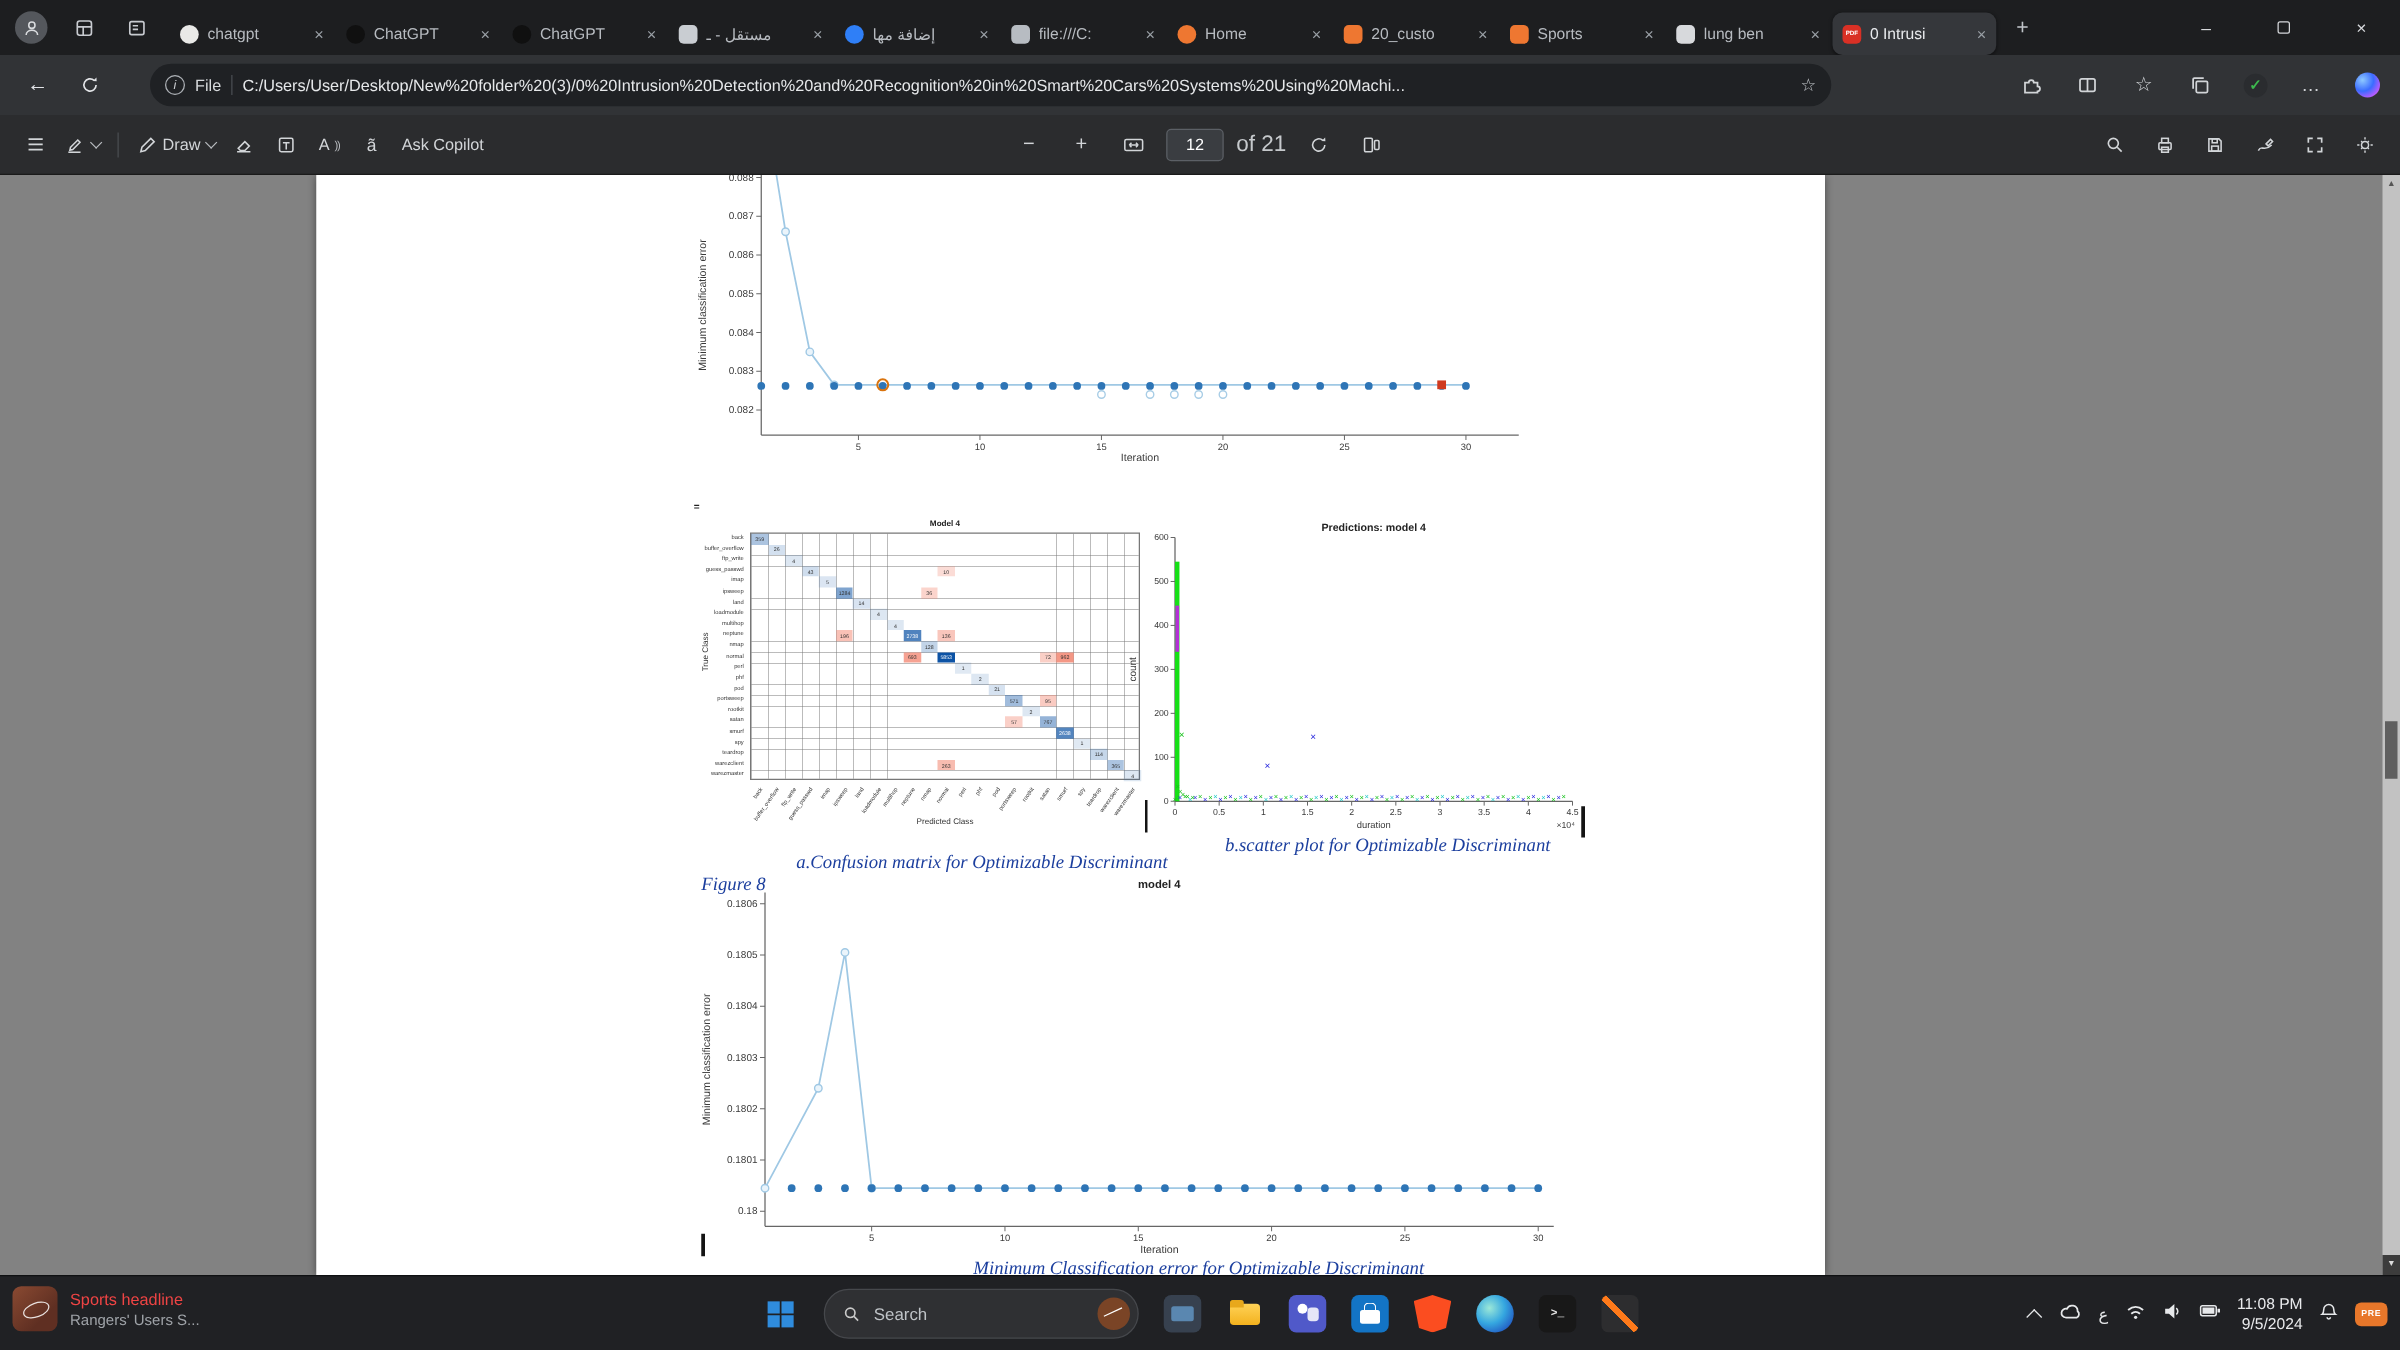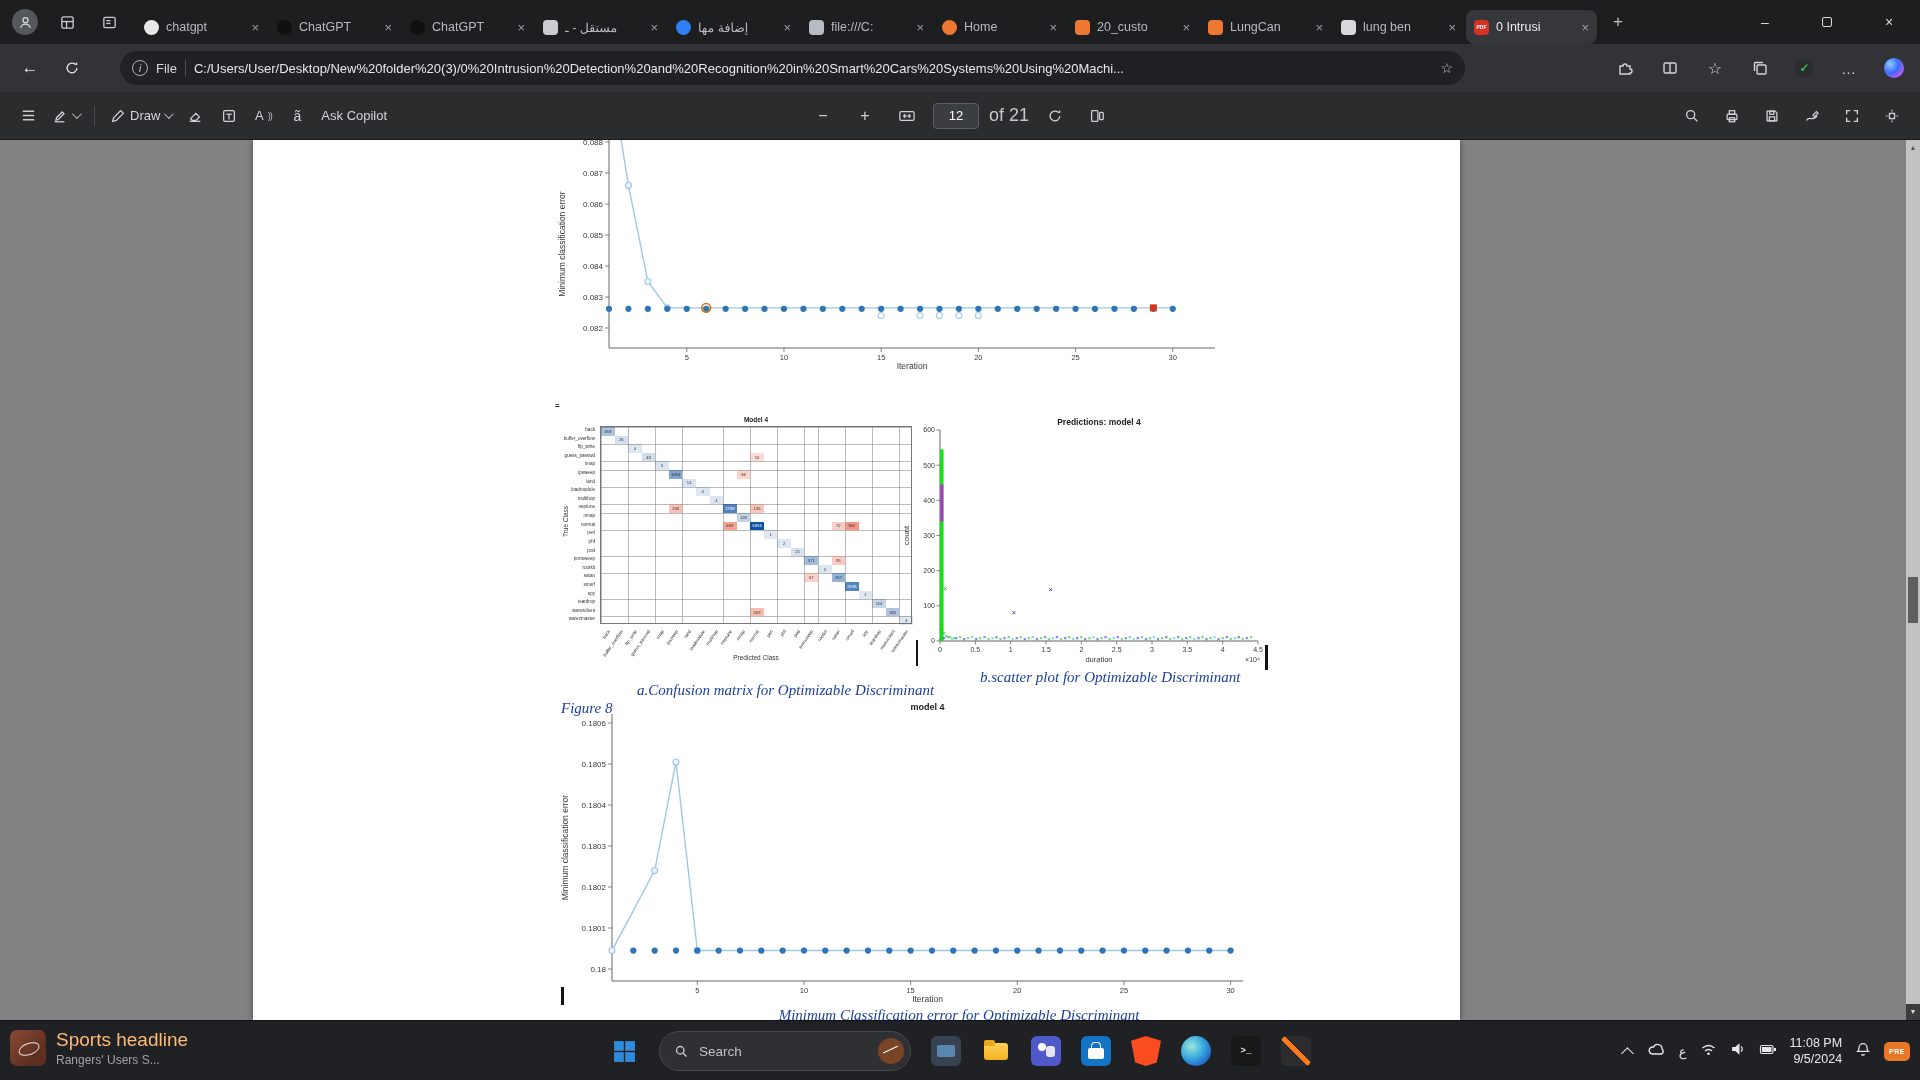--- a/index.html
+++ b/index.html
@@ -106,21 +106,21 @@
   #sb-down { position:absolute; bottom:0; width:14px; height:16px; background:#3c3c3c; color:#ddd;
              text-align:center; font-size:7px; line-height:16px; }
 
   
   #taskbar { height:61px; background:#202124; position:relative; border-top:1px solid #0f1012; }
   #widget { position:absolute; left:10px; top:8px; display:flex; gap:10px; align-items:center; }
   #widget-icon { width:36px; height:36px; border-radius:7px;
                  background:linear-gradient(135deg,#8a4a32,#5f2f22 70%); position:relative; }
   #widget-icon:after { content:""; position:absolute; left:8px; top:13px; width:20px; height:10px;
                        border:1.5px solid rgba(255,255,255,.85); border-radius:50%; transform:rotate(-20deg); }
-  #widget-title { font-size:19px; color:#fdba74; }
+  #widget-title { font-size:13px; color:#ef4444; }
   #widget-sub { font-size:12px; color:#9fa3a8; margin-top:2px; }
   #tb-center-apps { position:absolute; left:50%; top:50%; transform:translate(-50%,-50%);
                     display:flex; align-items:center; gap:20px; }
   .app { width:30px; height:30px; border-radius:6px; display:flex; align-items:center; justify-content:center; }
   #search-pill { width:252px; height:40px; border-radius:20px; background:#2f3033; border:1px solid #46484c;
                  display:flex; align-items:center; padding:0 6px 0 14px; gap:10px; }
   #search-label { font-size:13.5px; color:#bfc3c7; }
   #football { margin-left:auto; width:26px; height:26px; border-radius:50%; background:#7a4426; position:relative; }
   #football:after { content:""; position:absolute; left:5px; top:11px; width:16px; height:3px;
                     border-top:1.6px solid #fff; transform:rotate(-25deg); }
@@ -217,21 +217,21 @@
         <span class="tab-title">Home</span>
         <span class="tab-close">×</span>
       </div>
       <div class="tab">
         <span class="favicon" style="background: rgb(238, 119, 49); border-radius: 4px;"></span>
         <span class="tab-title">20_custo</span>
         <span class="tab-close">×</span>
       </div>
       <div class="tab">
         <span class="favicon" style="background: rgb(238, 119, 49); border-radius: 4px;"></span>
-        <span class="tab-title">LungCan</span>
+        <span class="tab-title">Sports</span>
         <span class="tab-close">×</span>
       </div>
       <div class="tab">
         <span class="favicon" style="background: rgb(215, 217, 220); border-radius: 4px;"></span>
         <span class="tab-title">lung ben</span>
         <span class="tab-close">×</span>
       </div>
       <div class="tab active">
         <span class="favicon" style="background: rgb(217, 48, 37); border-radius: 4px;">PDF</span>
         <span class="tab-title">0 Intrusi</span>

